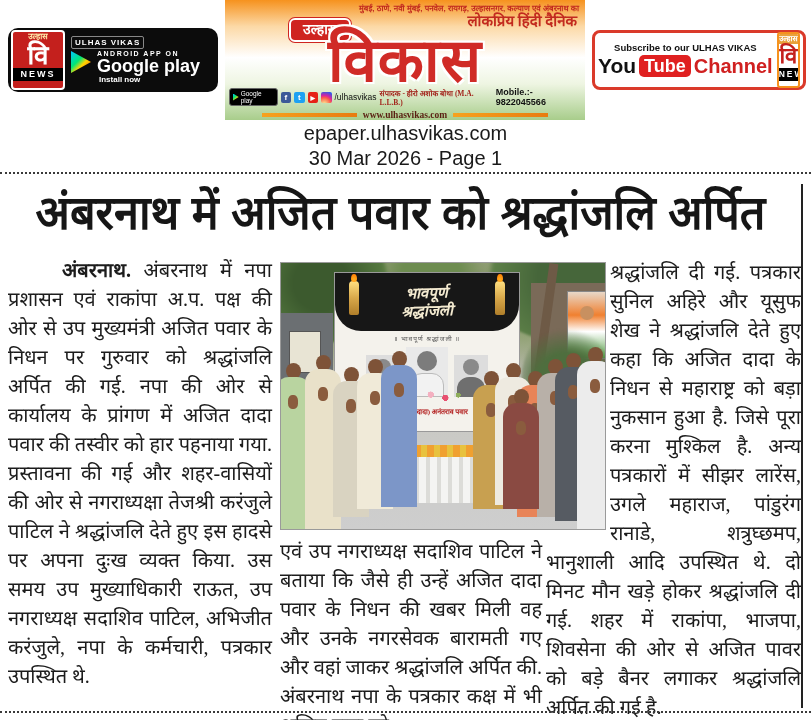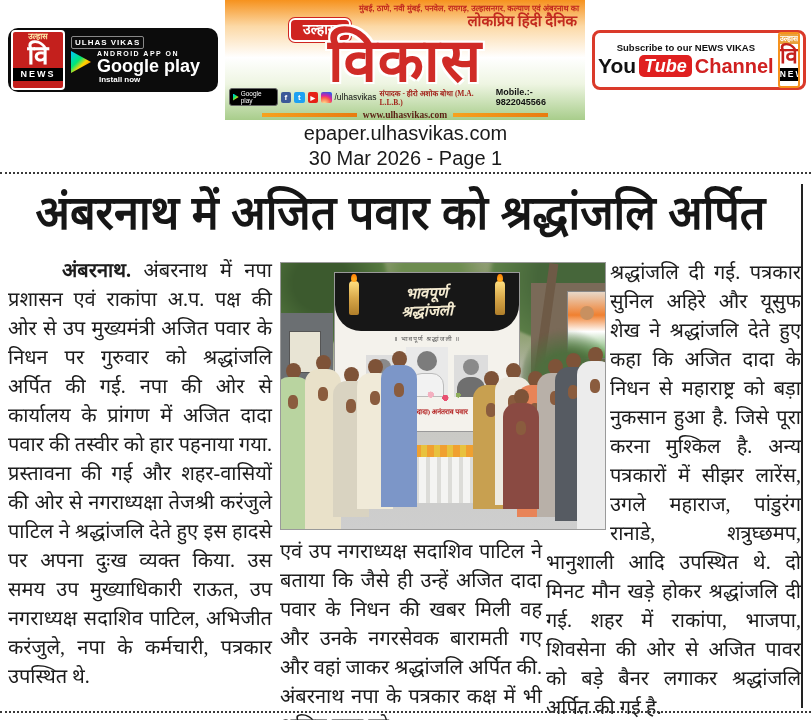--- a/index.html
+++ b/index.html
@@ -54,21 +54,21 @@
   .site-line .bar{height:4px;width:95px;background:linear-gradient(90deg,#f6a21e,#e87b10);}
   .site{font-size:9.5px;font-weight:bold;color:#5a1f12;font-family:Liberation Serif, serif;}
 
   .right-badge{position:absolute;left:592px;top:30px;width:214px;height:60px;background:#fff;
                border:3px solid #da3a2a;border-radius:8px;box-sizing:border-box;display:flex;align-items:center;
                padding:2px 3px;gap:4px;cursor:pointer;font-family:"Liberation Sans",sans-serif;}
   .yt-left{flex:1;display:flex;flex-direction:column;align-items:center;}
   .sub-txt{font-size:9.5px;font-weight:900;color:#111;white-space:nowrap;}
   .yt-row{display:flex;align-items:center;gap:3px;margin-top:1px;}
   .yt-you{font-size:21px;font-weight:900;color:#111;}
-  .yt-tube{font-size:18px;font-weight:900;color:#fff;background:#e02020;border-radius:5px;padding:1px 5px;line-height:20px;font-style:italic;}
+  .yt-tube{font-size:18px;font-weight:900;color:#fff;background:#e02020;border-radius:5px;padding:1px 5px;line-height:20px;}
   .yt-channel{font-size:20px;font-weight:900;color:#d02020;}
   .uv-logo2{width:48px;height:52px;border:2px solid #f6921e;border-radius:3px;background:#fff;overflow:hidden;
             display:flex;flex-direction:column;align-items:center;}
   .uv-logo2 .t{width:100%;text-align:center;background:#e8a13c;color:#fff;font-size:7.5px;font-weight:bold;line-height:10px;}
   .uv-logo2 .m{font-size:22px;color:#c4201d;font-weight:900;line-height:24px;}
   .uv-logo2 .b{width:100%;background:#000;color:#fff;font-size:8.5px;font-weight:bold;text-align:center;letter-spacing:2px;line-height:13px;}
 
   
   .epaper-info{position:absolute;left:0;right:0;top:121px;text-align:center;
                font-family:"Liberation Sans",sans-serif;color:#1a1a1a;}
@@ -192,21 +192,21 @@
     </div>
     <div class="site-line">
       <span class="bar"></span>
       <span class="site">www.ulhasvikas.com</span>
       <span class="bar"></span>
     </div>
   </div>
 
   <div class="right-badge">
     <div class="yt-left">
-      <span class="sub-txt">Subscribe to our NEWS VIKAS</span>
+      <span class="sub-txt">Subscribe to our ULHAS VIKAS</span>
       <span class="yt-row">
         <span class="yt-you">You</span>
         <span class="yt-tube">Tube</span>
         <span class="yt-channel">Channel</span>
       </span>
     </div>
     <div class="uv-logo2">
       <span class="t">उल्हास</span>
       <span class="m">वि</span>
       <span class="b">NEWS</span>

